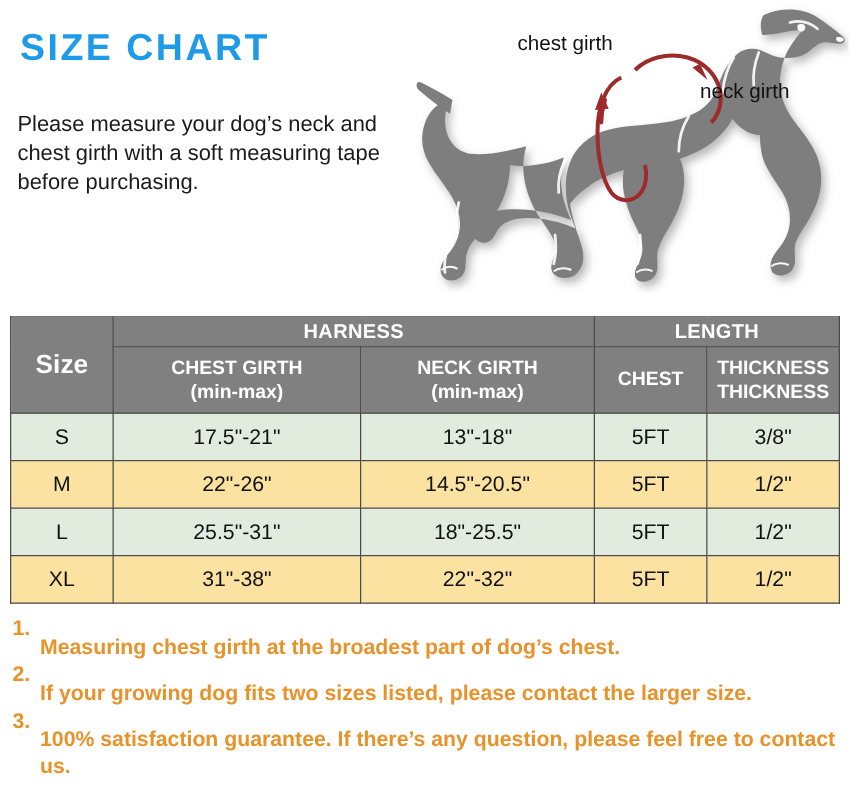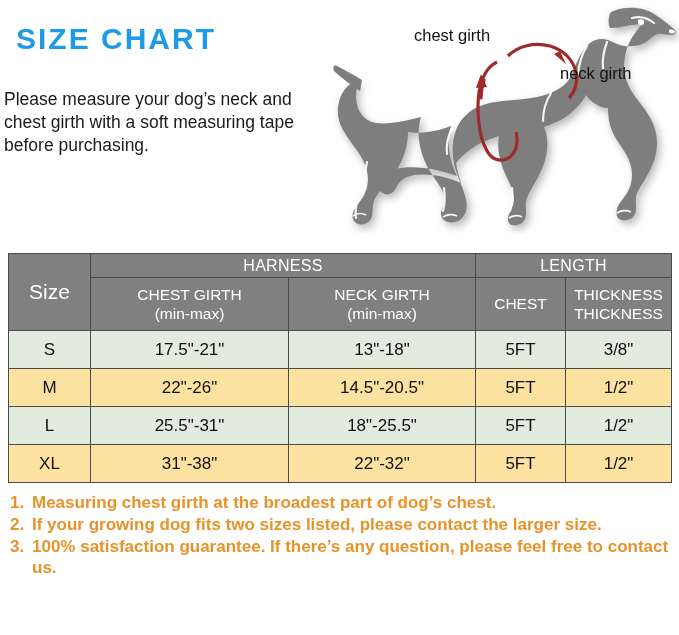--- a/index.html
+++ b/index.html
@@ -30,21 +30,21 @@
     font-size: 30px;
     font-weight: bold;
     letter-spacing: 2px;
     color: #1E9BE8;
     font-family: "Liberation Sans", sans-serif;
     white-space: nowrap;
   }
 
   .intro {
     position: absolute;
-    left: 4px;
+    left: 14px;
     top: 88px;
     width: 300px;
     font-size: 17.5px;
     line-height: 1.32;
     color: #1a1a1a;
     font-family: "Liberation Sans", sans-serif;
   }
 
   
   .dog-wrap {
@@ -81,21 +81,21 @@
   .size-table th,
   .size-table td {
     border: 1px solid #4a4a4a;
     text-align: center;
     vertical-align: middle;
     padding: 0;
   }
   .size-table thead th {
     background: #808080;
     color: #ffffff;
-    font-weight: normal;
+    font-weight: bold;
   }
   .th-group {
     font-size: 16px;
     height: 23px;
     letter-spacing: 0.3px;
   }
   .th-size {
     font-size: 21px;
   }
   .th-sub {
@@ -149,20 +149,21 @@
     line-height: 1.28;
     display: flex;
     align-items: flex-start;
   }
   .notice-num {
     width: 22px;
     flex: 0 0 22px;
   }
   .notice-text {
     flex: 1 1 auto;
+    margin-top: 15px;
   }
 </style>
 </head>
 <body>
 
 <div class="header-zone">
 
   <div class="title">SIZE CHART</div>
 
   <div class="intro">Please measure your dog’s neck and chest girth with a soft measuring tape before purchasing.</div>

